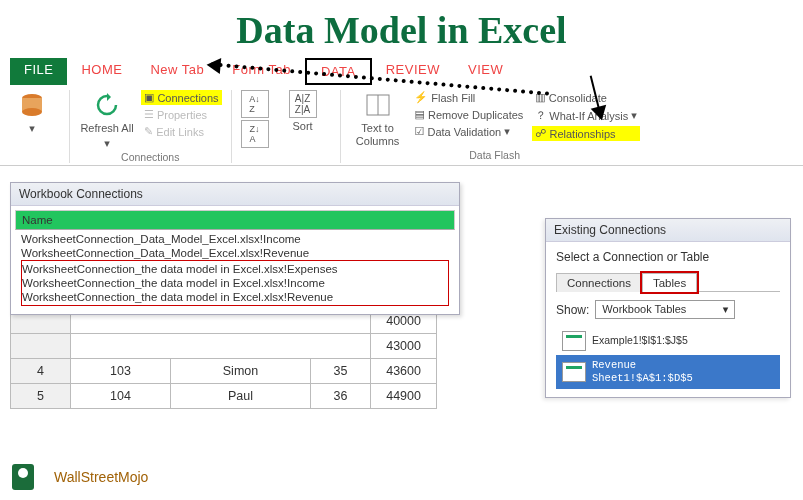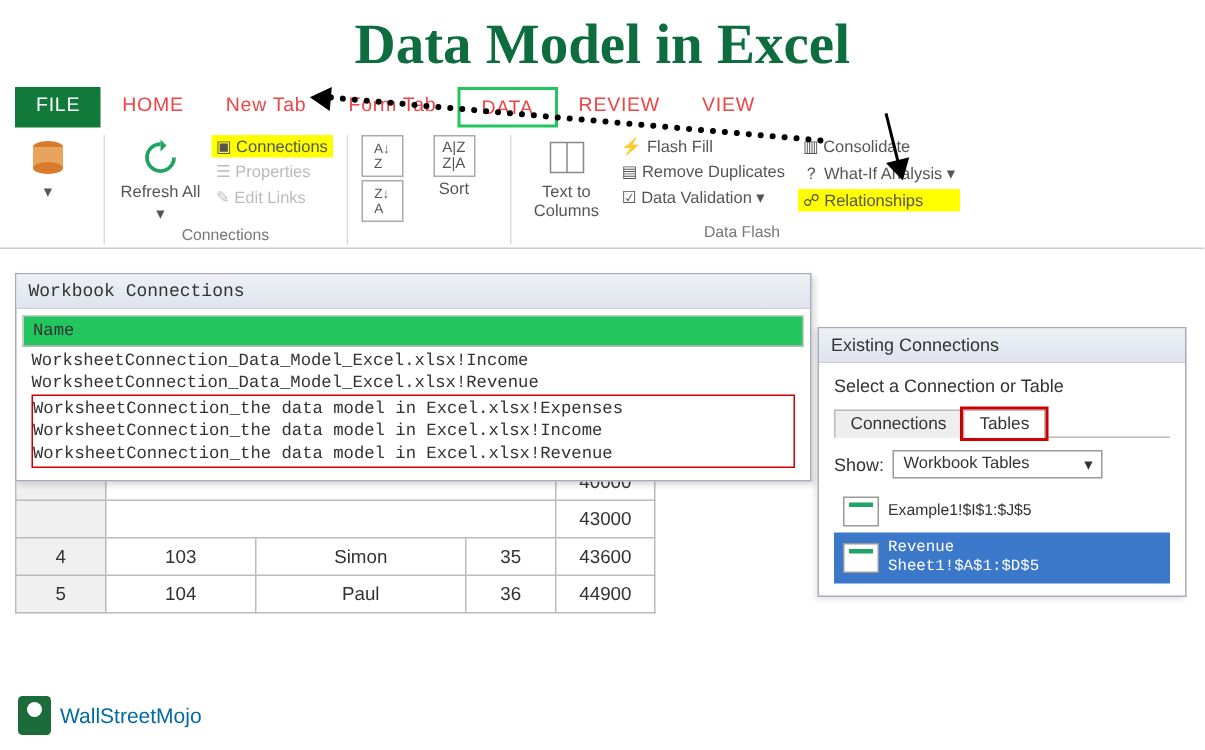--- a/index.html
+++ b/index.html
@@ -3,39 +3,39 @@
 <meta charset="utf-8">
 <style>
 * { box-sizing: border-box; margin: 0; padding: 0; }
 body { font-family: "Segoe UI", Arial, sans-serif; background: #fff; width: 803px; height: 500px; position: relative; overflow: hidden; color: #333; }
 
 .title { text-align: center; font-family: Georgia, serif; font-size: 38px; color: #0d6d3f; font-weight: bold; padding: 8px 0 6px; }
 
 .ribbon-tabs { display: flex; gap: 0; padding-left: 10px; font-size: 13px; }
 .tab { padding: 4px 14px; color: #ef4444; letter-spacing: 0.5px; cursor: pointer; }
 .tab.file { background: #117a3b; color: #fff; }
-.tab.data-tab { border: 2px solid #22c55e; }
+.tab.data-tab { border: 2px solid #000000; }
 
 .ribbon-body { display: flex; border-bottom: 1px solid #ccc; padding: 5px 4px 2px; gap: 6px; font-size: 11px; color: #555; }
 .grp { display: flex; flex-direction: column; align-items: center; }
 .grp-label { text-align: center; font-size: 10.5px; color: #777; padding-top: 2px; }
 .grp-row { display: flex; align-items: flex-start; gap: 6px; }
 
 .big-btn { display: flex; flex-direction: column; align-items: center; width: 56px; text-align: center; line-height: 1.15; gap: 2px; cursor: pointer; }
 .big-ico { width: 30px; height: 30px; display: flex; align-items: center; justify-content: center; }
 .small-btns { display: flex; flex-direction: column; gap: 2px; }
 .small-btn { display: flex; align-items: center; gap: 3px; padding: 1px 3px; font-size: 11px; cursor: pointer; }
 .hl-yellow { background: #ffff00; }
 .gray { color: #bbb; }
 
 .sort-ico { border: 1px solid #aaa; width: 28px; height: 28px; font-size: 10px; display:flex; flex-direction:column; justify-content:center; align-items:center; }
 .sep { width: 1px; background: #ddd; margin: 0 3px; align-self: stretch; }
 
 
-.wb-conn { position: absolute; top: 182px; left: 10px; width: 531px; background: #fff; border: 1px solid #aab; box-shadow: 2px 2px 4px rgba(0,0,0,.15); z-index: 10; font-family: Liberation Mono, monospace; }
+.wb-conn { position: absolute; top: 182px; left: 10px; width: 450px; background: #fff; border: 1px solid #aab; box-shadow: 2px 2px 4px rgba(0,0,0,.15); z-index: 10; }
 .dlg-title { background: linear-gradient(#eef0f4,#dfe4ee); padding: 4px 8px; font-size: 12px; border-bottom: 1px solid #ccd; }
 .wb-inner { padding: 4px 4px 6px; }
 .name-hdr { padding: 3px 6px; font-size: 11.5px; border: 1px solid #ccc; border-bottom: 1px solid #aaa; background: #22c55e;}
 .conn-list { font-size: 11.5px; padding: 2px 6px; }
 .conn-list div { padding: 1px 0; }
 .red-box { border: 1.5px solid #c00; }
 
 .sheet { position: absolute; top: 244px; left: 10px; font-size: 12.5px; z-index: 5; }
 .sheet table { border-collapse: collapse; }
 .sheet td, .sheet th { border: 1px solid #bbb; padding: 5px 10px; text-align: center; min-width: 60px; }
@@ -50,21 +50,21 @@
 .subtab.active { background: #fff; }
 .subtab.boxred { outline: 2px solid #c00; }
 .show-row { display: flex; align-items: center; gap: 6px; margin: 8px 0; }
 .show-sel { border: 1px solid #999; padding: 2px 6px; font-size: 11px; min-width: 140px; display:flex; justify-content: space-between;}
 .econn-item { display: flex; gap: 6px; padding: 4px 6px; align-items: center; }
 .econn-item.sel { background: #3b78c9; color: #fff; font-family: Liberation Mono, monospace; }
 .econn-ico { width: 24px; height: 20px; border: 1px solid #999; background: #fff; position: relative;}
 .econn-ico::before { content:""; position:absolute; top:3px; left:3px; right:3px; height:3px; background:#1fa463;}
 .econn-txt { font-size: 10.5px; line-height: 1.25; }
 
-.watermark { position: absolute; bottom: 10px; left: 12px; display: flex; align-items: center; gap: 6px; font-size: 14px; color: #0369a1; }
+.watermark { position: absolute; bottom: 10px; left: 12px; display: flex; align-items: center; gap: 20px; font-size: 14px; color: #a16207; }
 .wm-ico { width: 22px; height: 26px; background: #1b6c3a; border-radius: 3px; position: relative; }
 .wm-ico::after { content:""; position:absolute; width:10px; height:10px; background:#fff; border-radius:50%; top:4px; left:6px;}
 
 
 .arrow { position: absolute; z-index: 30; }
 .dotted-arrow { top: 77px; left: 210px; width: 340px; height: 2px; border-top: 4px dotted #000; transform: rotate(5deg); }
 .arrowhead-l { position:absolute; left:-12px; top:-9px; border: 8px solid transparent; border-right: 14px solid #000;}
 .solid-arrow { top: 75px; left: 595px; width: 2px; height: 44px; background: #000; transform: rotate(-14deg);}
 .arrowhead-d { position:absolute; bottom:-10px; left:-7px; border:8px solid transparent; border-top:14px solid #000;}
 

